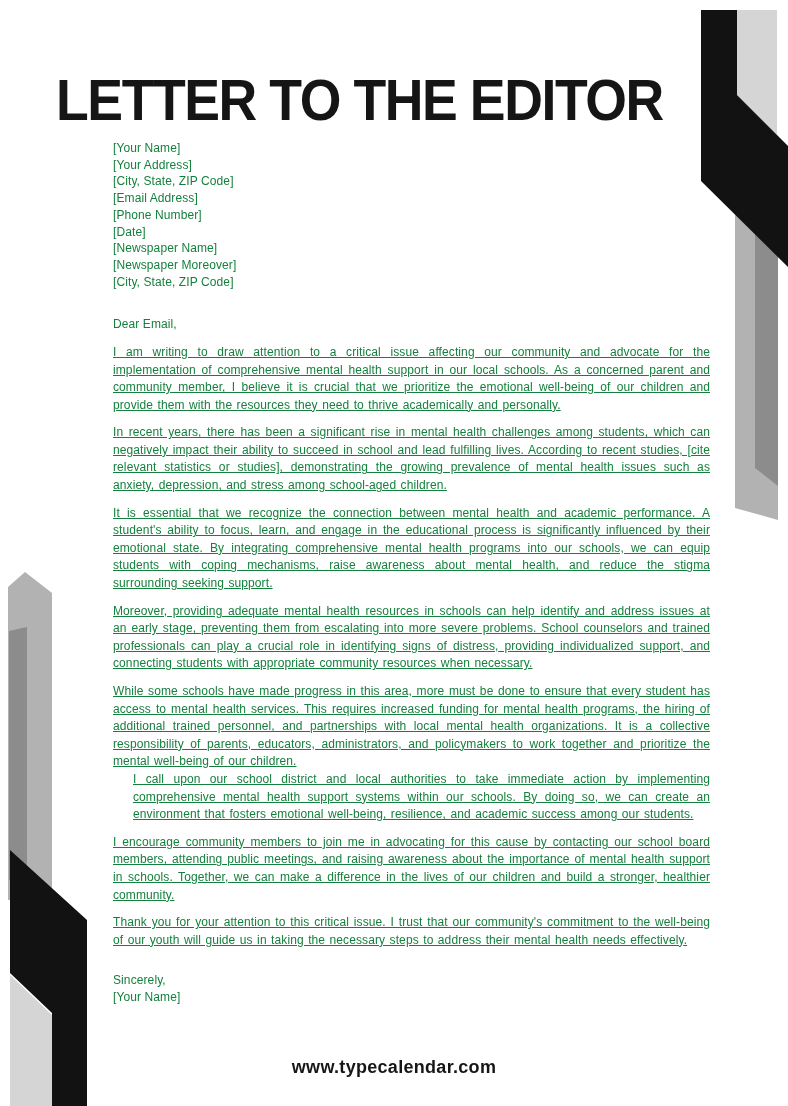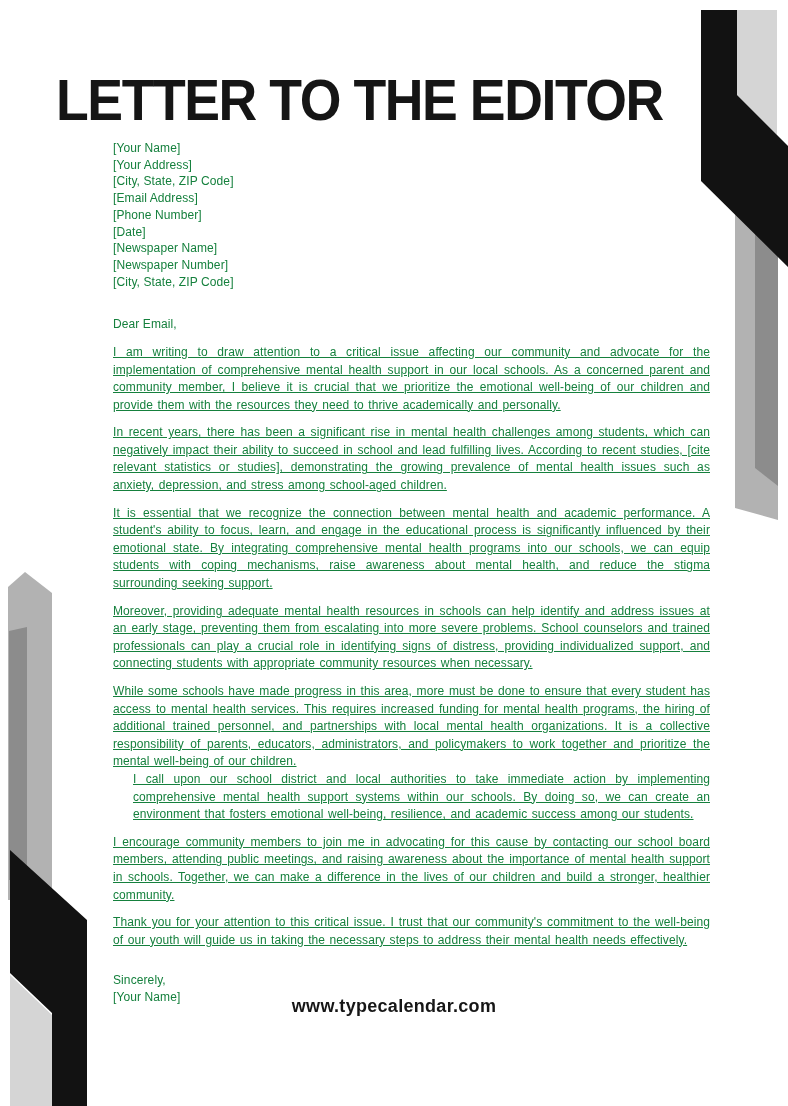--- a/index.html
+++ b/index.html
@@ -66,21 +66,21 @@
     margin-left: 20px;
   }
   .closing-block {
     margin-top: 23px;
     line-height: 16.7px;
   }
   .site-footer {
     position: absolute;
     left: 0;
     right: 0;
-    top: 996px;
+    top: 1057px;
     z-index: 1;
     text-align: center;
     font-size: 18px;
     font-weight: bold;
     color: #161616;
     letter-spacing: 0.3px;
   }
 </style>
 </head>
 <body>
@@ -101,21 +101,21 @@
 <div class="content">
 
   <div class="addr-block">
     <div>[Your Name]</div>
     <div>[Your Address]</div>
     <div>[City, State, ZIP Code]</div>
     <div>[Email Address]</div>
     <div>[Phone Number]</div>
     <div>[Date]</div>
     <div>[Newspaper Name]</div>
-    <div>[Newspaper Number]</div>
+    <div>[Newspaper Moreover]</div>
     <div>[City, State, ZIP Code]</div>
   </div>
 
   <div class="salutation">Dear Email,</div>
 
   <div class="body-paragraphs">
     <p>I am writing to draw attention to a critical issue affecting our community and advocate for the implementation of comprehensive mental health support in our local schools. As a concerned parent and community member, I believe it is crucial that we prioritize the emotional well-being of our children and provide them with the resources they need to thrive academically and personally.</p>
     <p>In recent years, there has been a significant rise in mental health challenges among students, which can negatively impact their ability to succeed in school and lead fulfilling lives. According to recent studies, [cite relevant statistics or studies], demonstrating the growing prevalence of mental health issues such as anxiety, depression, and stress among school-aged children.</p>
     <p>It is essential that we recognize the connection between mental health and academic performance. A student's ability to focus, learn, and engage in the educational process is significantly influenced by their emotional state. By integrating comprehensive mental health programs into our schools, we can equip students with coping mechanisms, raise awareness about mental health, and reduce the stigma surrounding seeking support.</p>
     <p>Moreover, providing adequate mental health resources in schools can help identify and address issues at an early stage, preventing them from escalating into more severe problems. School counselors and trained professionals can play a crucial role in identifying signs of distress, providing individualized support, and connecting students with appropriate community resources when necessary.</p>

